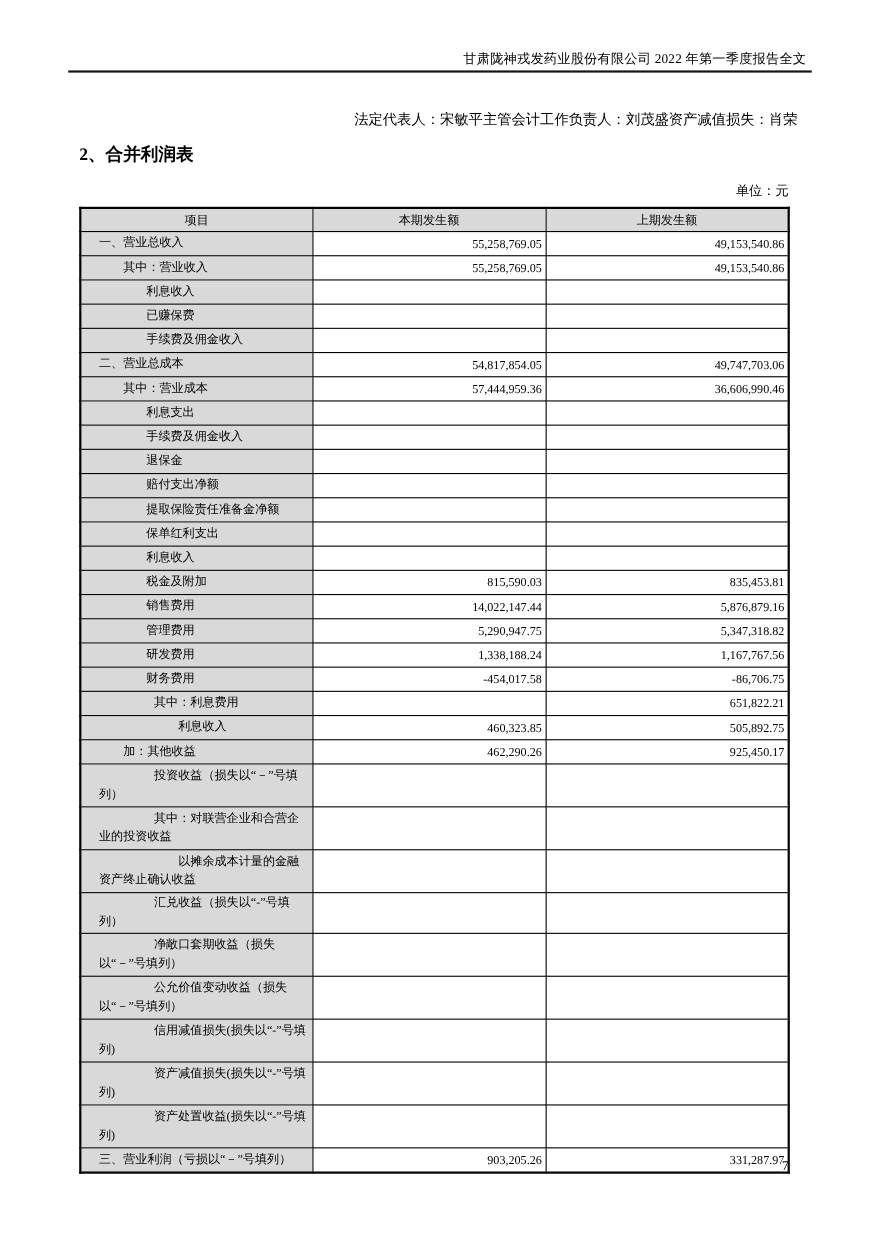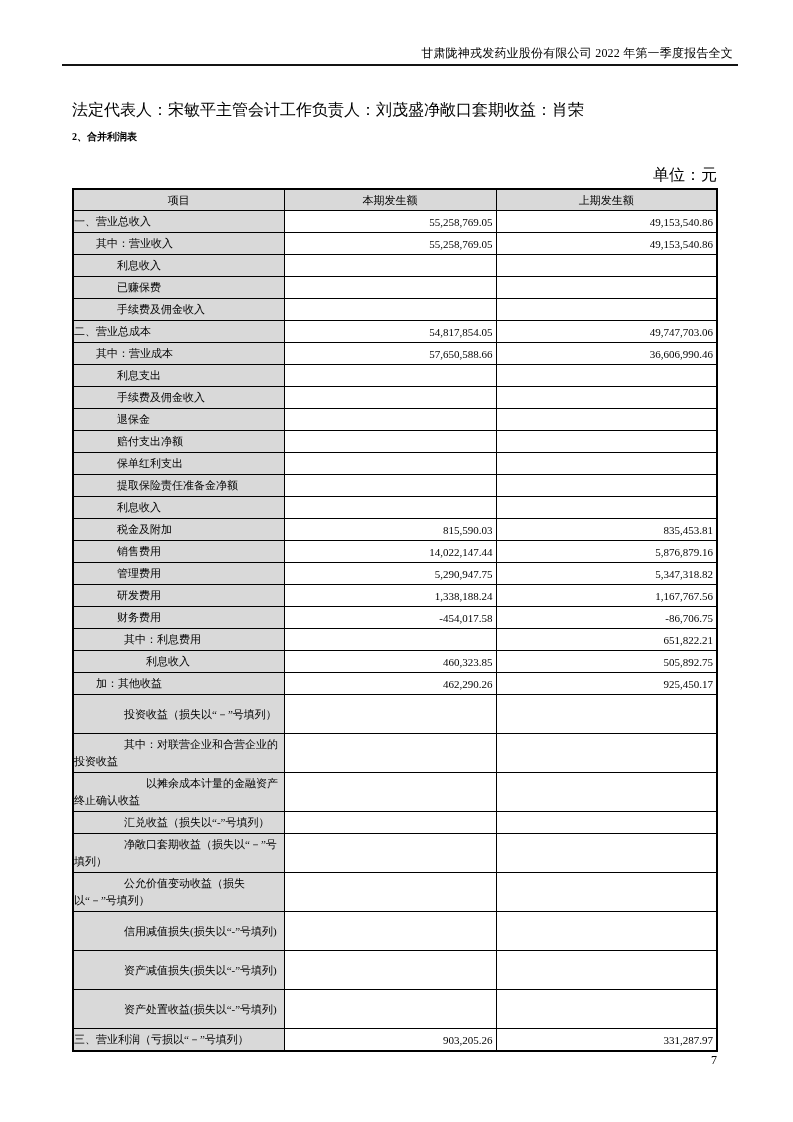--- a/index.html
+++ b/index.html
@@ -14,49 +14,49 @@
   .header-title {
     position:absolute; top:45px; right:60px;
     font-size:12px; letter-spacing:0.2px; white-space:nowrap;
   }
   .header-rule {
     position:absolute; top:64px; left:62px;
     width:676px; height:2px; background:#141414;
   }
   .signatories {
     position:absolute; top:100px; left:72px; width:653px;
-    display:flex; justify-content:flex-start;
-    font-size:16px; white-space:nowrap;
+    display:flex; justify-content:flex-end;
+    font-size:13px; white-space:nowrap;
   }
   .section-title {
     position:absolute; top:130px; left:72px; margin:0;
-    font-size:10px; font-weight:bold;
+    font-size:16px; font-weight:bold;
   }
   .unit-label {
-    position:absolute; top:165px; right:76px; font-size:16px;
+    position:absolute; top:165px; right:76px; font-size:12px;
   }
   table.income-table {
     position:absolute; top:188px; left:72px;
     width:644px; table-layout:fixed;
     border-collapse:collapse;
     border:2px solid #000;
     font-size:11px;
   }
   .income-table th, .income-table td {
     border:1px solid #000;
     overflow:hidden;
   }
   .income-table th {
     background:var(--shade,#d9d9d9);
     font-weight:normal;
     height:20px; text-align:center; padding:0 2px;margin-top:37px;
   }
   td.label {
     background:var(--shade,#d9d9d9);
-    padding:1px 2px 1px 0;
+    padding:1px 2px 1px 16px;
     line-height:17px;
     vertical-align:middle;
     word-break:break-all;
   }
   td.val {
     text-align:right;
     padding:1px 3px 1px 2px;
     vertical-align:middle;
     background:#fff;
   }
@@ -76,21 +76,21 @@
 
 <div class="page">
 
   <div class="header-title">甘肃陇神戎发药业股份有限公司 2022 年第一季度报告全文</div>
 
   <div class="header-rule"></div>
 
   <div class="signatories">
     <span>法定代表人：宋敏平</span>
     <span>主管会计工作负责人：刘茂盛</span>
-    <span>净敞口套期收益：肖荣</span>
+    <span>资产减值损失：肖荣</span>
   </div>
 
   <h2 class="section-title">2、合并利润表</h2>
 
   <div class="unit-label">单位：元</div>
 
   <table class="income-table">
     <colgroup>
       <col style="width:211px">
       <col style="width:212px">
@@ -129,21 +129,21 @@
           <td class="val"></td>
           <td class="val"></td>
         </tr>
         <tr class="lines-1">
           <td class="label indent-0">二、营业总成本</td>
           <td class="val">54,817,854.05</td>
           <td class="val">49,747,703.06</td>
         </tr>
         <tr class="lines-1">
           <td class="label indent-1">其中：营业成本</td>
-          <td class="val">57,650,588.66</td>
+          <td class="val">57,444,959.36</td>
           <td class="val">36,606,990.46</td>
         </tr>
         <tr class="lines-1">
           <td class="label indent-2">利息支出</td>
           <td class="val"></td>
           <td class="val"></td>
         </tr>
         <tr class="lines-1">
           <td class="label indent-2">手续费及佣金收入</td>
           <td class="val"></td>
@@ -153,26 +153,26 @@
           <td class="label indent-2">退保金</td>
           <td class="val"></td>
           <td class="val"></td>
         </tr>
         <tr class="lines-1">
           <td class="label indent-2">赔付支出净额</td>
           <td class="val"></td>
           <td class="val"></td>
         </tr>
         <tr class="lines-1">
+          <td class="label indent-2">提取保险责任准备金净额</td>
+          <td class="val"></td>
+          <td class="val"></td>
+        </tr>
+        <tr class="lines-1">
           <td class="label indent-2">保单红利支出</td>
-          <td class="val"></td>
-          <td class="val"></td>
-        </tr>
-        <tr class="lines-1">
-          <td class="label indent-2">提取保险责任准备金净额</td>
           <td class="val"></td>
           <td class="val"></td>
         </tr>
         <tr class="lines-1">
           <td class="label indent-2">利息收入</td>
           <td class="val"></td>
           <td class="val"></td>
         </tr>
         <tr class="lines-1">
           <td class="label indent-2">税金及附加</td>

